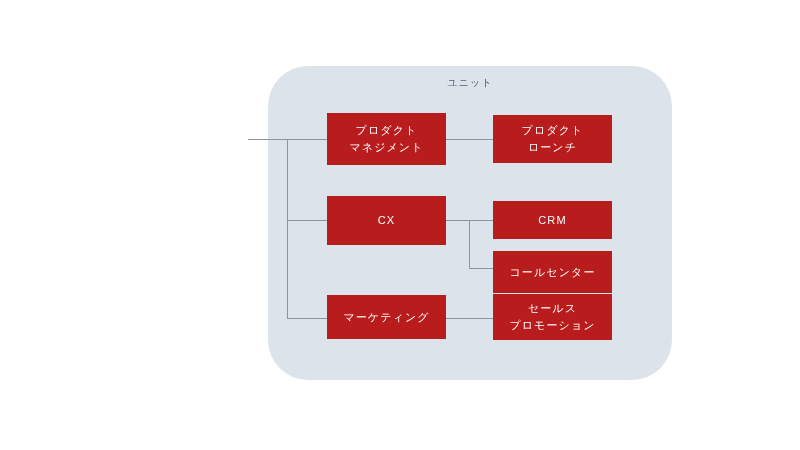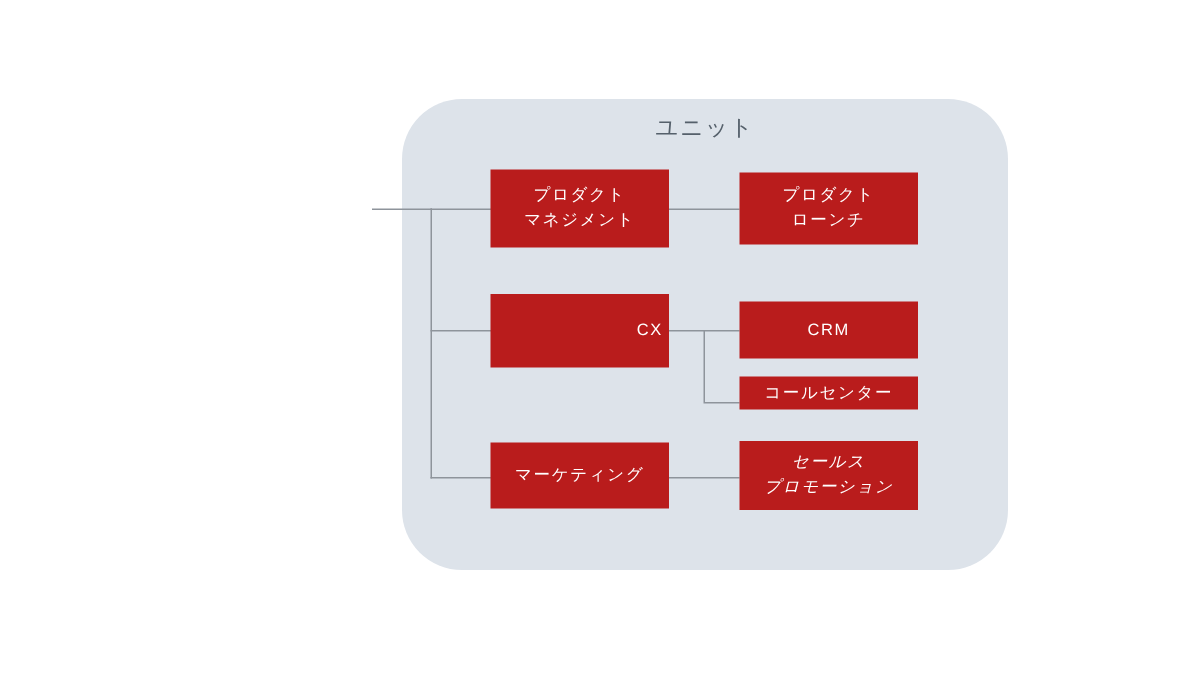--- a/index.html
+++ b/index.html
@@ -29,21 +29,21 @@
     height: 314px;
     background: #dde3ea;
     border-radius: 40px;
   }
   .unit-label {
     position: absolute;
     left: 268px;
     top: 76px;
     width: 404px;
     text-align: center;
-    font-size: 15px;
+    font-size: 10px;
     letter-spacing: 1.2px;
     color: #55606b;
     white-space: nowrap;
   }
 
   
   .node {
     position: absolute;
     box-sizing: border-box;
     display: flex;
@@ -95,35 +95,35 @@
   <div class="node unit" style="left:327px; top:113px; width:119px; height:52px;">
     <span class="node-label">プロダクト
 マネジメント</span>
   </div>
   <div class="line h" style="left:446px; top:139px; width:47px;"></div>
   <div class="node unit" style="left:493px; top:115px; width:119px; height:48px;">
     <span class="node-label">プロダクト
 ローンチ</span>
   </div>
 
-  <div class="node unit" style="left:327px; top:196px; width:119px; height:49px;justify-content:flex-end;">
+  <div class="node unit" style="left:327px; top:196px; width:119px; height:49px;">
     <span class="node-label">CX</span>
   </div>
   <div class="line h" style="left:446px; top:220px; width:47px;"></div>
   <div class="line v" style="left:469px; top:220px; height:48px;"></div>
   <div class="line h" style="left:469px; top:268px; width:24px;"></div>
   <div class="node unit" style="left:493px; top:201px; width:119px; height:38px;">
     <span class="node-label">CRM</span>
   </div>
-  <div class="node unit" style="left:493px; top:251px; width:119px; height:22px;">
+  <div class="node unit" style="left:493px; top:251px; width:119px; height:42px;">
     <span class="node-label">コールセンター</span>
   </div>
 
   <div class="node unit" style="left:327px; top:295px; width:119px; height:44px;">
     <span class="node-label">マーケティング</span>
   </div>
   <div class="line h" style="left:446px; top:318px; width:47px;"></div>
-  <div class="node unit" style="left:493px; top:294px; width:119px; height:46px;font-style:italic;">
+  <div class="node unit" style="left:493px; top:294px; width:119px; height:46px;">
     <span class="node-label">セールス
 プロモーション</span>
   </div>
 
 </div>
 
 </body></html>

